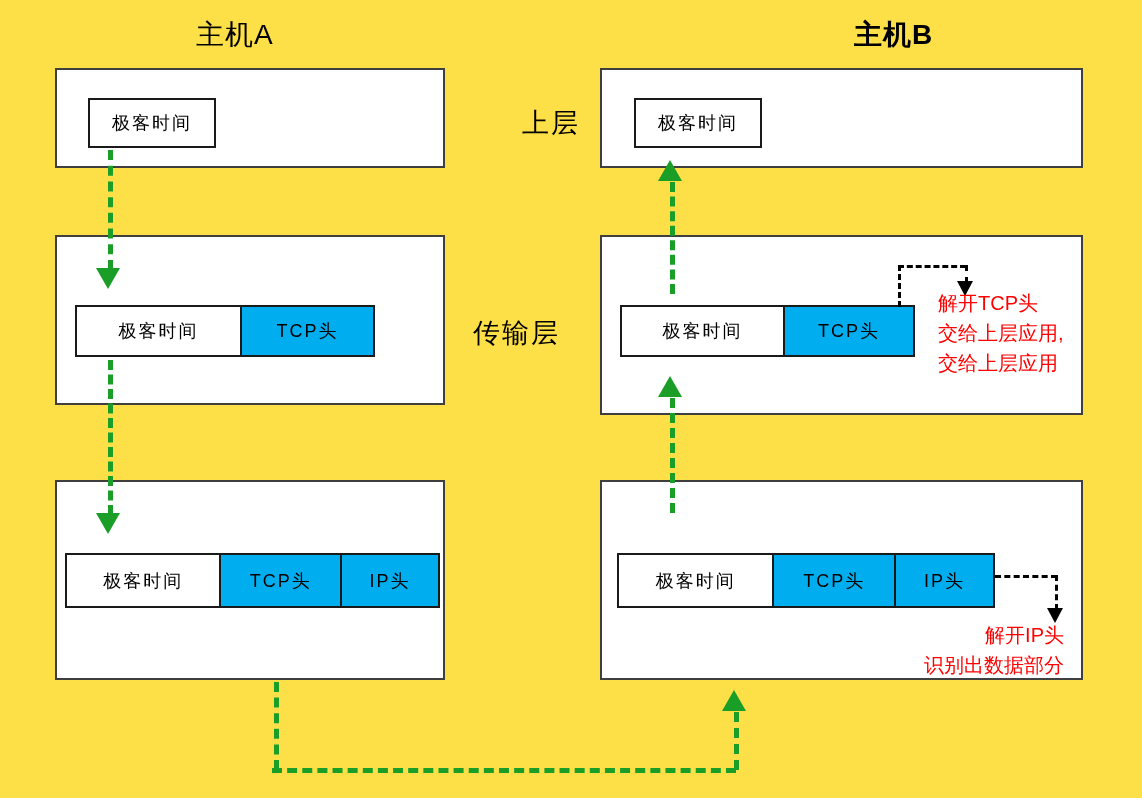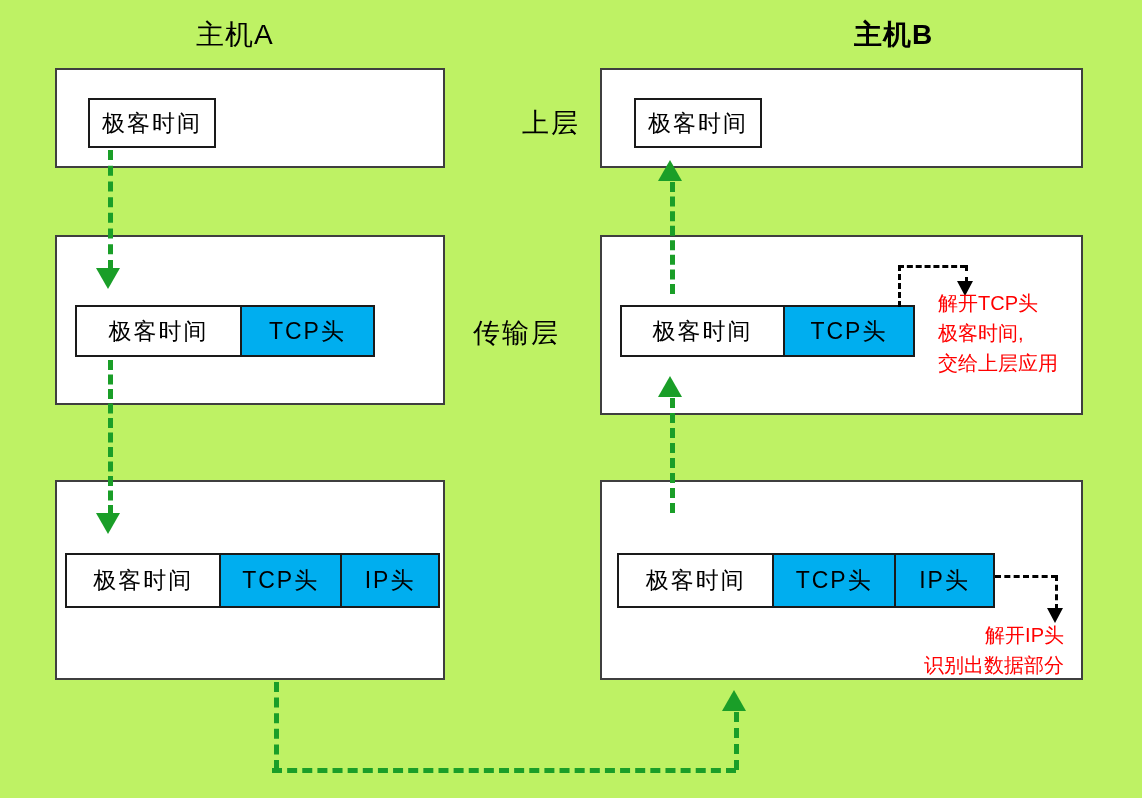--- a/index.html
+++ b/index.html
@@ -7,21 +7,21 @@
     padding: 0;
     background: #ffffff;
   }
   body {
     font-family: "Liberation Sans", sans-serif;
   }
   #canvas {
     position: relative;
     width: 1142px;
     height: 798px;
-    background: #bef264;
+    background: #fde047;
     overflow: hidden;
   }
 
   
   .host-title {
     position: absolute;
     font-size: 28px;
     color: #000000;
     white-space: nowrap;
     letter-spacing: 1px;
@@ -51,21 +51,21 @@
     display: flex;
     box-sizing: border-box;
     border: 2px solid #1a1a1a;
     background: #ffffff;
   }
   .seg {
     box-sizing: border-box;
     display: flex;
     align-items: center;
     justify-content: center;
-    font-size: 23px;
+    font-size: 18px;
     color: #000000;
     letter-spacing: 2px;
     white-space: nowrap;
     height: 100%;
   }
   .seg.data {
     background: #ffffff;
   }
   .seg.hdr {
     background: #00AEEF;
@@ -203,21 +203,21 @@
   <div class="hline-black" style="left:898px; top:265px; width:68px;"></div>
   <div class="vline-black" style="left:965px; top:265px; height:18px;"></div>
   <div class="arrow-black-down" style="left:957px; top:281px;"></div>
 
   <div class="hline-black" style="left:995px; top:575px; width:62px;"></div>
   <div class="vline-black" style="left:1055px; top:575px; height:35px;"></div>
   <div class="arrow-black-down" style="left:1047px; top:608px;"></div>
 
   <div class="note-red" style="left:938px; top:288px;">
     <span class="nl">解开TCP头</span>
-    <span class="nl">极客时间,</span>
+    <span class="nl">交给上层应用,</span>
     <span class="nl">交给上层应用</span>
   </div>
 
   <div class="note-red" style="left:924px; top:620px;">
     <span class="nl" style="text-align:right;">解开IP头</span>
     <span class="nl">识别出数据部分</span>
   </div>
 
 </div>
 

